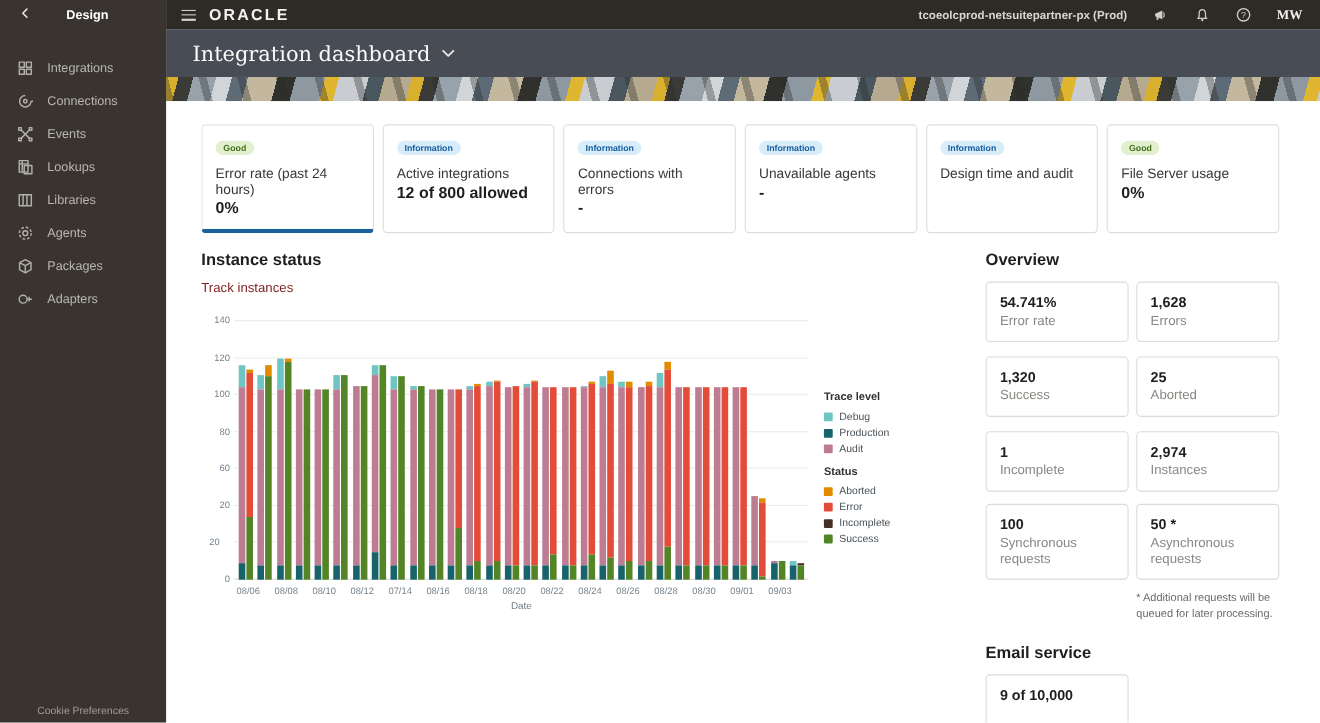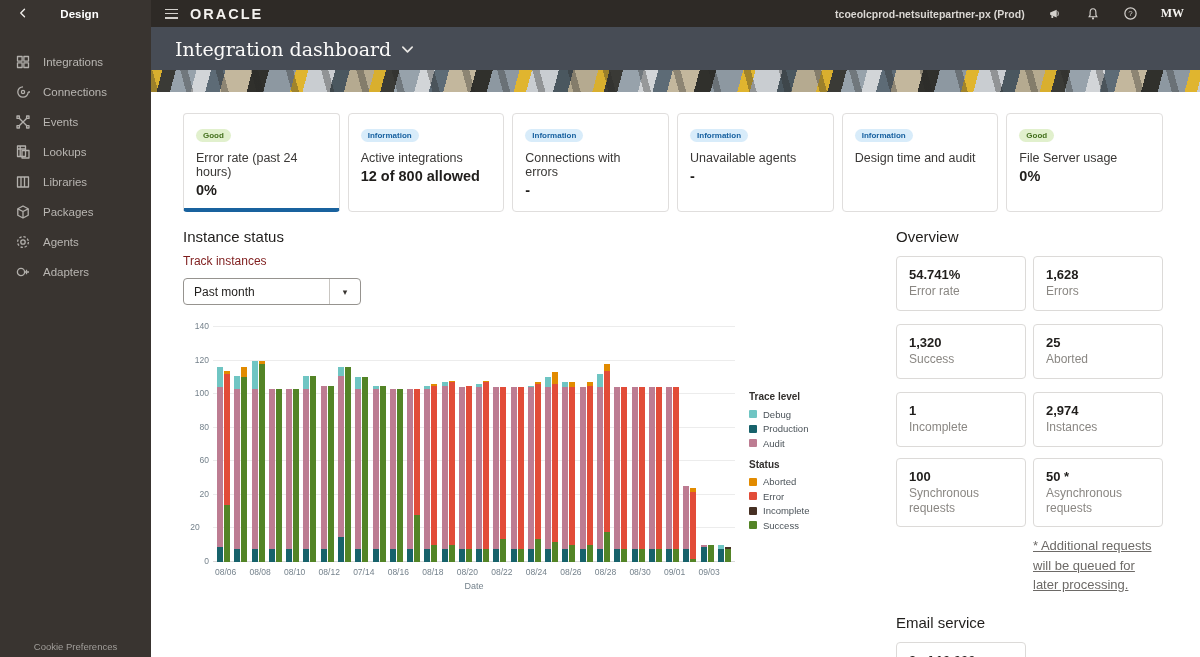--- a/index.html
+++ b/index.html
@@ -50,21 +50,21 @@
   .badge { display:inline-block; font-size:8px; font-weight:bold; padding:2px 7px; border-radius:8px; }
   .badge.good { background:#e1f0cd; color:#44701d; }
   .badge.info { background:#d8ecfa; color:#1761a0; }
   .scard-label { margin-top:9px; font-size:12.5px; color:#3a3836; }
   .scard-value { margin-top:3px; font-size:14.5px; font-weight:bold; color:#201e1c; }
 
   
   .columns { display:flex; justify-content:space-between; margin-top:16px; }
   .left-col { width:665px; flex:none; }
   .right-col { width:267px; flex:none; }
-  .heading { font-size:15px; font-weight:normal; color:#201e1c; }
+  .heading { font-size:15px; font-weight:bold; color:#201e1c; }
   .link { display:inline-block; margin-top:9px; font-size:12px; color:#7f1d1d; cursor:pointer; }
   .select { margin-top:9px; width:178px; height:27px; border:1px solid #96938f; border-radius:4px; display:flex; align-items:center; background:#fff; cursor:pointer; }
   .select-value { flex:1; padding:0 10px; font-size:12px; color:#201e1c; }
   .select-btn { width:31px; height:100%; border-left:1px solid #c9c6c2; display:flex; align-items:center; justify-content:center; font-size:9px; color:#393430; }
 
   
   .chart-wrap { display:flex; margin-top:22px; }
   .chart { position:relative; margin-left:30px; width:522px; flex:none; }
   .plot { position:relative; width:522px; height:235px; }
   .gridline { position:absolute; left:0; width:100%; height:1px; background:#ececec; }
@@ -84,21 +84,21 @@
   .litem { display:flex; align-items:center; font-size:9.5px; color:#4a5258; height:14.5px; }
   .lswatch { width:8px; height:8px; border-radius:1px; margin-right:6px; flex:none; }
 
   
   .ovgrid { display:grid; grid-template-columns:130px 130px; gap:13px 7px; margin-top:11px; }
   .ocard { border:1px solid #dcdad8; border-radius:4px; padding:10px 12px; min-height:55px; background:#fff; }
   .ocard.tall { min-height:69px; }
   .oval { font-size:13px; font-weight:bold; color:#201e1c; }
   .olab { font-size:12px; color:#8a8783; margin-top:2px; line-height:1.25; }
   .sec-gap { margin-top:19px; }
-  .note { grid-column:2; font-size:13px; color:#6d6a67; line-height:1.5; margin-top:-4px;text-decoration:underline; }
+  .note { grid-column:2; font-size:10px; color:#6d6a67; line-height:1.5; margin-top:-4px; }
   .email-grid { display:grid; grid-template-columns:130px; margin-top:11px; }
 </style>
 </head>
 <body>
 
 <div class="app">
 
   <nav class="sidebar">
     <div class="sb-head">
       <span class="sb-back">
@@ -160,34 +160,34 @@
             <svg width="16" height="16" viewBox="0 0 16 16" fill="none" stroke="#b3b0ac" stroke-width="1.3" stroke-linejoin="round">
               <rect x="2.5" y="3" width="11" height="10"></rect>
               <path d="M6 3 V13 M9.5 3 V13"></path>
             </svg>
           </span>
           <span>Libraries</span>
         </div>
         <div class="sb-item">
           <span class="ic">
             <svg width="16" height="16" viewBox="0 0 16 16" fill="none" stroke="#b3b0ac" stroke-width="1.3" stroke-linejoin="round">
-              <path d="M8 2 L13.2 4.8 V11.2 L8 14 L2.8 11.2 V4.8 Z"></path>
-              <path d="M2.8 4.8 L8 7.5 L13.2 4.8 M8 7.5 V14"></path>
+              <circle cx="8" cy="8" r="5.4" stroke-dasharray="2.4 1.8"></circle>
+              <circle cx="8" cy="8" r="2.2"></circle>
             </svg>
           </span>
-          <span>Packages</span>
+          <span>Agents</span>
         </div>
         <div class="sb-item">
           <span class="ic">
             <svg width="16" height="16" viewBox="0 0 16 16" fill="none" stroke="#b3b0ac" stroke-width="1.3" stroke-linejoin="round">
-              <circle cx="8" cy="8" r="5.4" stroke-dasharray="2.4 1.8"></circle>
-              <circle cx="8" cy="8" r="2.2"></circle>
+              <path d="M8 2 L13.2 4.8 V11.2 L8 14 L2.8 11.2 V4.8 Z"></path>
+              <path d="M2.8 4.8 L8 7.5 L13.2 4.8 M8 7.5 V14"></path>
             </svg>
           </span>
-          <span>Agents</span>
+          <span>Packages</span>
         </div>
         <div class="sb-item">
           <span class="ic">
             <svg width="16" height="16" viewBox="0 0 16 16" fill="none" stroke="#b3b0ac" stroke-width="1.3" stroke-linejoin="round">
               <circle cx="6" cy="8" r="3.6"></circle>
               <path d="M9.6 8 H14 M11.5 5.8 V10.2"></path>
             </svg>
           </span>
           <span>Adapters</span>
         </div>
@@ -251,26 +251,20 @@
           <div class="scard"><span class="badge info">Information</span><div class="scard-label">Unavailable agents</div><div class="scard-value">-</div></div>
           <div class="scard"><span class="badge info">Information</span><div class="scard-label">Design time and audit</div><div class="scard-value"></div></div>
           <div class="scard"><span class="badge good">Good</span><div class="scard-label">File Server usage</div><div class="scard-value">0%</div></div>
         </div>
 
       <div class="columns">
 
         <div class="left-col">
           <div class="heading">Instance status</div>
           <span class="link">Track instances</span>
-          <div class="select">
-            <span class="select-value">Past month</span>
-            <span class="select-btn">
-                <span>▾</span>
-              </span>
-          </div>
 
           <div class="chart-wrap">
             <div class="chart">
               <div class="plot">
                   <div class="gridline base" style="bottom: 0px;"></div>
                   <div class="ylabel" style="bottom: -4px;">0</div>
                   <div class="gridline" style="bottom: 33.5714px;"></div>
                   <div class="ylabel" style="bottom: 29.5714px; text-align: center;">20</div>
                   <div class="gridline" style="bottom: 67.1429px;"></div>
                   <div class="ylabel" style="bottom: 63.1429px;">20</div>

